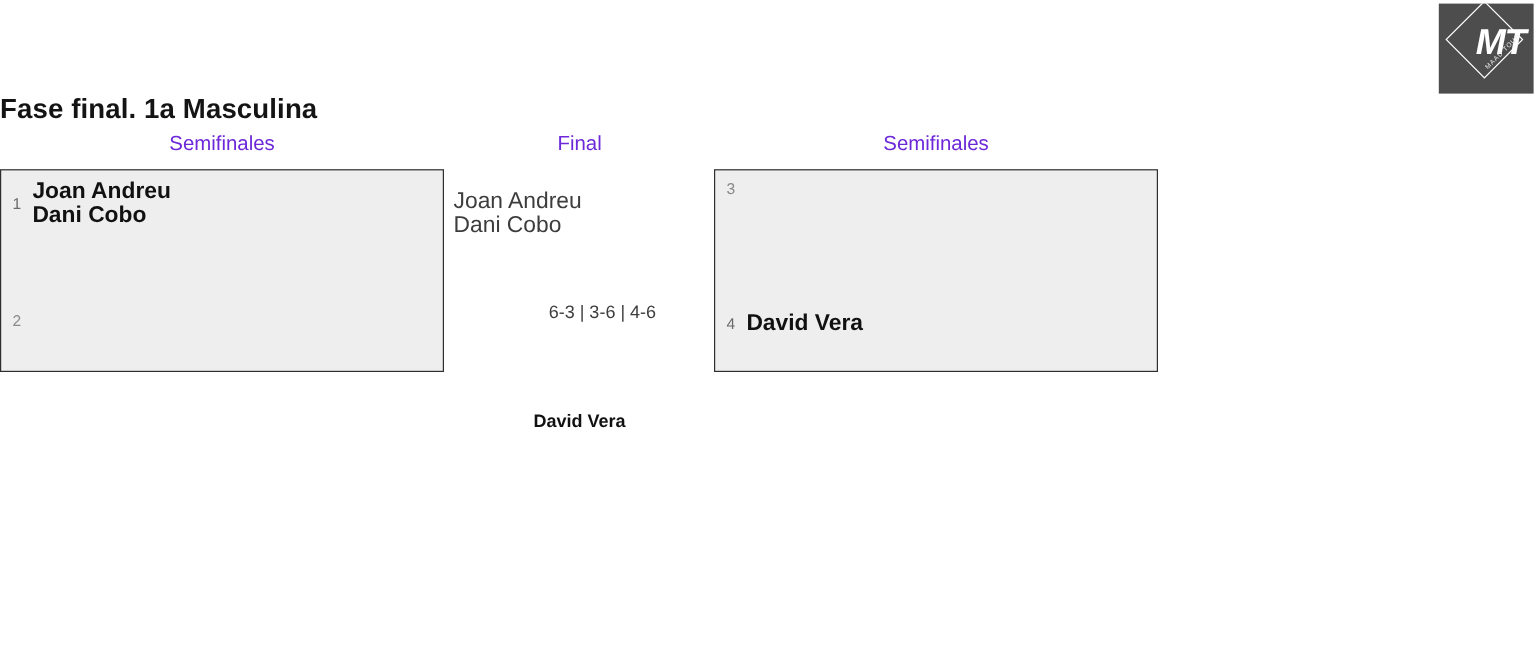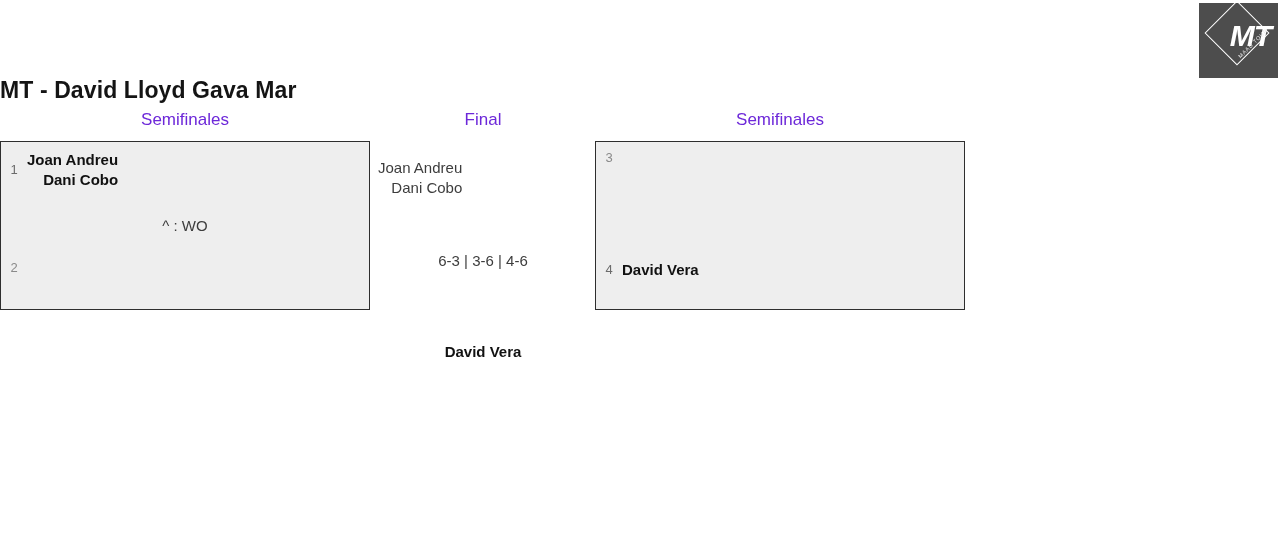--- a/index.html
+++ b/index.html
@@ -115,42 +115,41 @@
   .team-bottom { left: 0px; top: 118px; }
 
   .seed {
     width: 26px;
     text-align: center;
     font-size: 13px;
     color: #8a8a8a;
     flex: none;
   }
   .names {
-    font-size: 15px;
+    font-size: 19px;
     line-height: 19.5px;
     color: #3d3d3d;
-    text-align: right;
   }
   .name-line { display: block; white-space: nowrap; }
 
   .winner .names { color: #111111; font-weight: bold; }
   .winner .seed  { color: #6b6b6b; }
 
   
   .score {
     position: absolute;
     width: 100%;
     top: 75px;
     left: 0;
     text-align: center;
     font-size: 15px;
     color: #3d3d3d;
     white-space: nowrap;
   }
-  #score-final { text-align: center; top: 111px; }
+  #score-final { text-align: center; top: 111px; margin-left: 19px; }
 
   
   #final-team {
     left: 8px;
     top: 17px;
   }
   #final-team .names { color: #3d3d3d; font-weight: normal; }
 
   
   .champion {
@@ -162,21 +161,20 @@
     font-size: 15px;
     font-weight: bold;
     color: #111111;
     white-space: nowrap;
   }
 </style>
 </head>
 <body>
 
 <div class="page-title">
-  <span class="title-line">MT - David Lloyd Gava Mar</span>
   <span class="title-line">Fase final. 1a Masculina</span>
 </div>
 
 <div class="logo">
   <div class="logo-diamond"></div>
   <div class="logo-mt">MT</div>
   <div class="logo-sub">MAAD TOUR</div>
 </div>
 
 <div class="round-title" id="round-left">Semifinales</div>
@@ -184,21 +182,20 @@
 <div class="round-title" id="round-right">Semifinales</div>
 
 <div class="match-box" id="match-sf1">
   <div class="team team-top winner">
     <span class="seed">1</span>
     <span class="names">
       <span class="name-line">Joan Andreu</span>
       <span class="name-line">Dani Cobo</span>
     </span>
   </div>
-  <div class="score">^ : WO</div>
   <div class="team team-bottom">
     <span class="seed">2</span>
   </div>
 </div>
 
 <div class="match-open" id="match-final">
   <div class="team" id="final-team">
     <span class="names">
       <span class="name-line">Joan Andreu</span>
       <span class="name-line">Dani Cobo</span>

